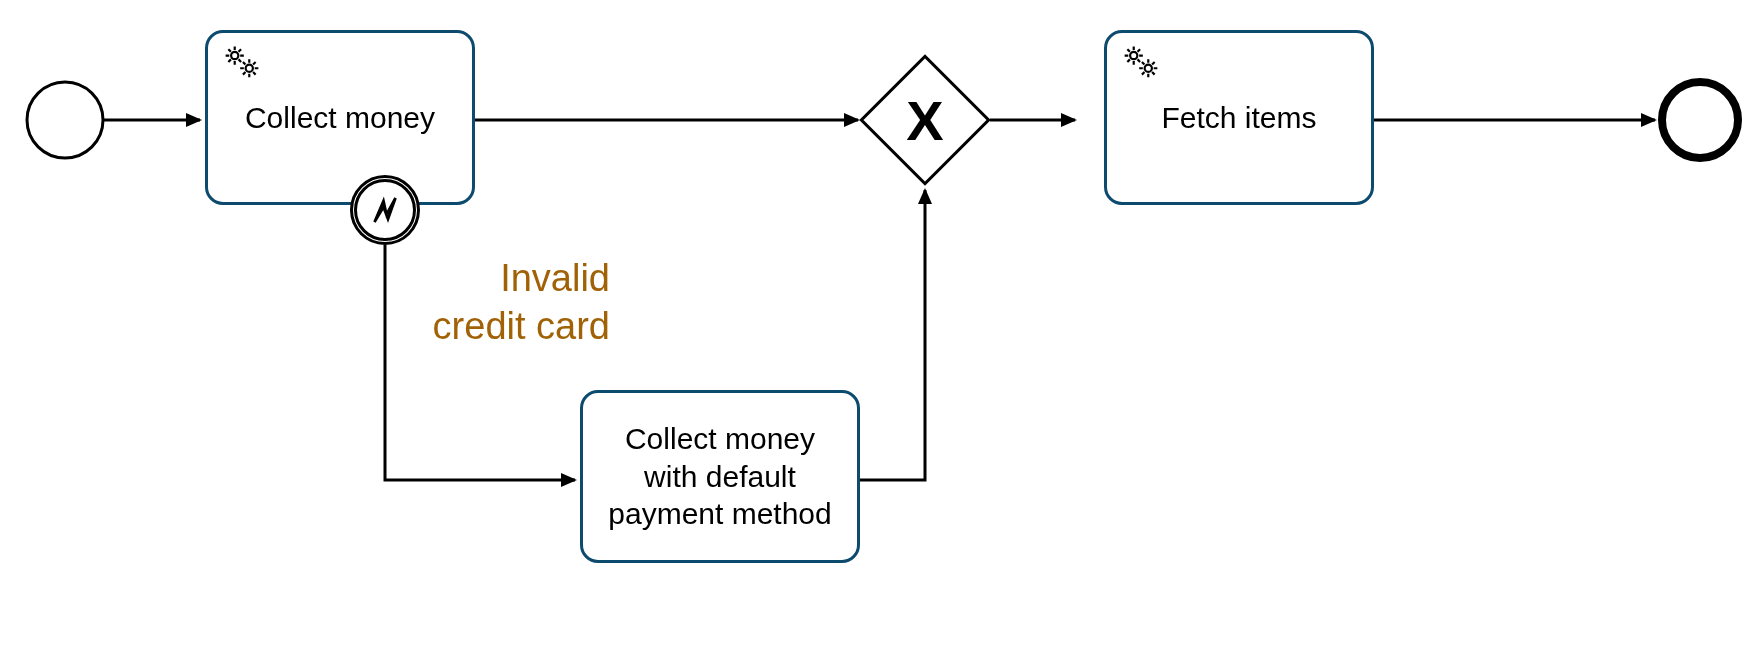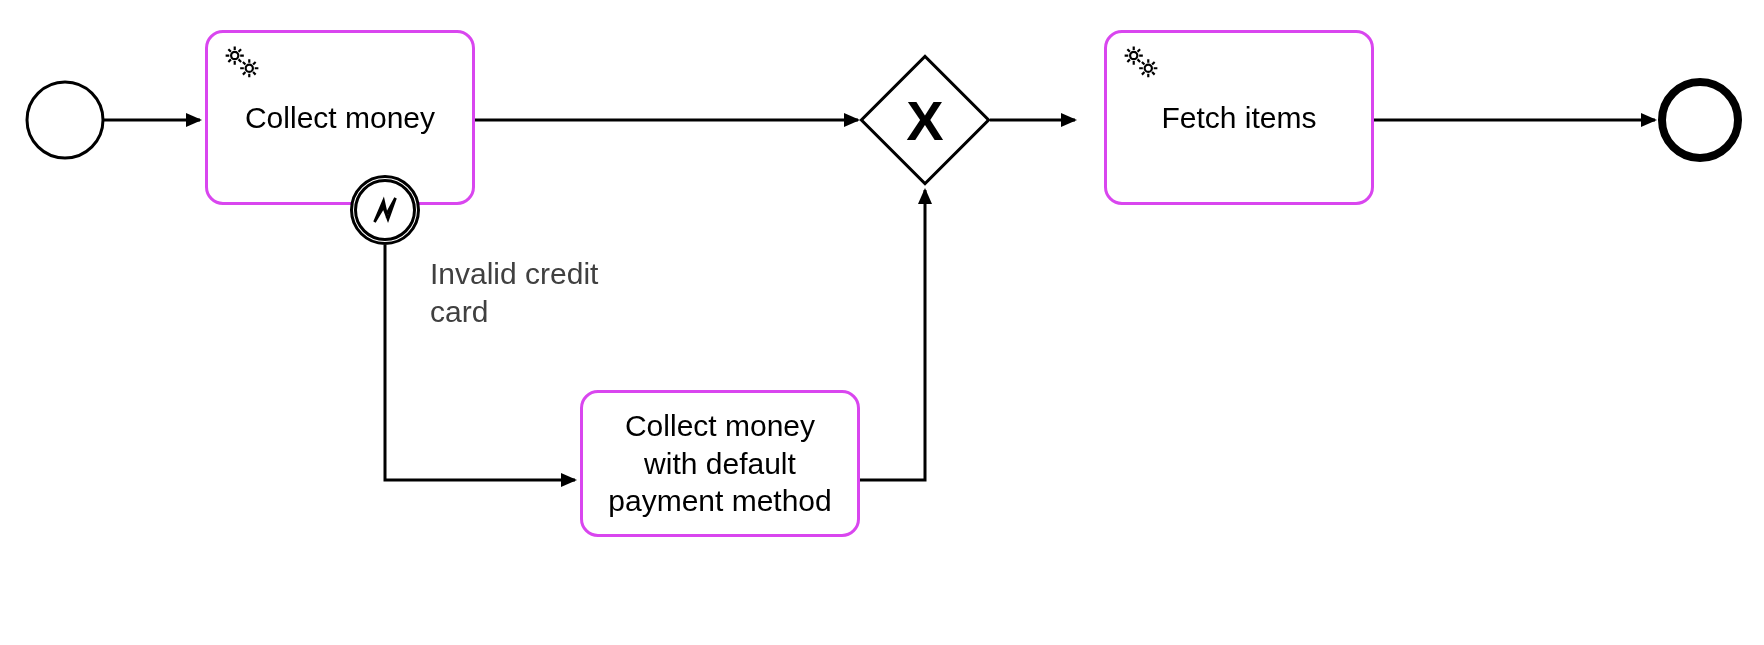--- a/index.html
+++ b/index.html
@@ -13,21 +13,21 @@
       position: relative;
     }
     svg.diagram {
       position: absolute;
       top: 0; left: 0;
       width: 1764px;
       height: 645px;
     }
     .task-box {
       position: absolute;
-      border: 3px solid #d946ef;
+      border: 3px solid #0c4a6e;
       border-radius: 18px;
       background: #fff;
       display: flex;
       align-items: center;
       justify-content: center;
       text-align: center;
       font-size: 30px;
       line-height: 1.25;
       padding: 8px 16px;
     }
@@ -50,24 +50,24 @@
     .error-event::before {
       content: "";
       position: absolute;
       width: 56px;
       height: 56px;
       border: 3px solid #000;
       border-radius: 50%;
     }
     .label-text {
       position: absolute;
-      font-size: 30px;
+      font-size: 38px;
       line-height: 1.25;
-      text-align: left;
-      color: #404040;
+      text-align: right;
+      color: #a16207;
     }
   </style>
 </head>
 <body>
 
 <svg class="diagram" viewBox="0 0 1764 645">
   <defs>
     <marker id="arrow" markerWidth="18" markerHeight="18" refX="14" refY="7" orient="auto" markerUnits="userSpaceOnUse">
       <path d="M 0 0 L 16 7 L 0 14 Z" fill="#000"></path>
     </marker>
@@ -113,21 +113,21 @@
 <div class="error-event" style="left:350px; top:175px;">
   <svg width="36" height="36" viewBox="0 0 24 24">
     <path d="M 5 20 L 11 6 L 13 15 L 19 4 L 14 18 L 11 10 Z" fill="none" stroke="#000" stroke-width="1.8"></path>
   </svg>
 </div>
 
 <div class="label-text" style="left:430px; top:255px; width:180px;">
   <span>Invalid credit card</span>
 </div>
 
-<div class="task-box" style="left:580px; top:390px; width:280px; height:147px;">
+<div class="task-box" style="left:580px; top:390px; width:280px; height:173px;">
   <span>Collect money with default payment method</span>
 </div>
 
 <div class="task-box" style="left:1080px; top:30px; width:270px; height:175px;margin-left:24px;">
   <span class="gears">
     <svg width="44" height="40" viewBox="0 0 24 22">
       <g fill="none" stroke="#000" stroke-width="1.2">
         <circle cx="8" cy="8" r="2"></circle>
         <path d="M8 3v2M8 11v2M3 8h2M11 8h2M4.5 4.5l1.4 1.4M10.1 10.1l1.4 1.4M4.5 11.5l1.4-1.4M10.1 5.9l1.4-1.4"></path>
         <circle cx="16" cy="15" r="2"></circle>

